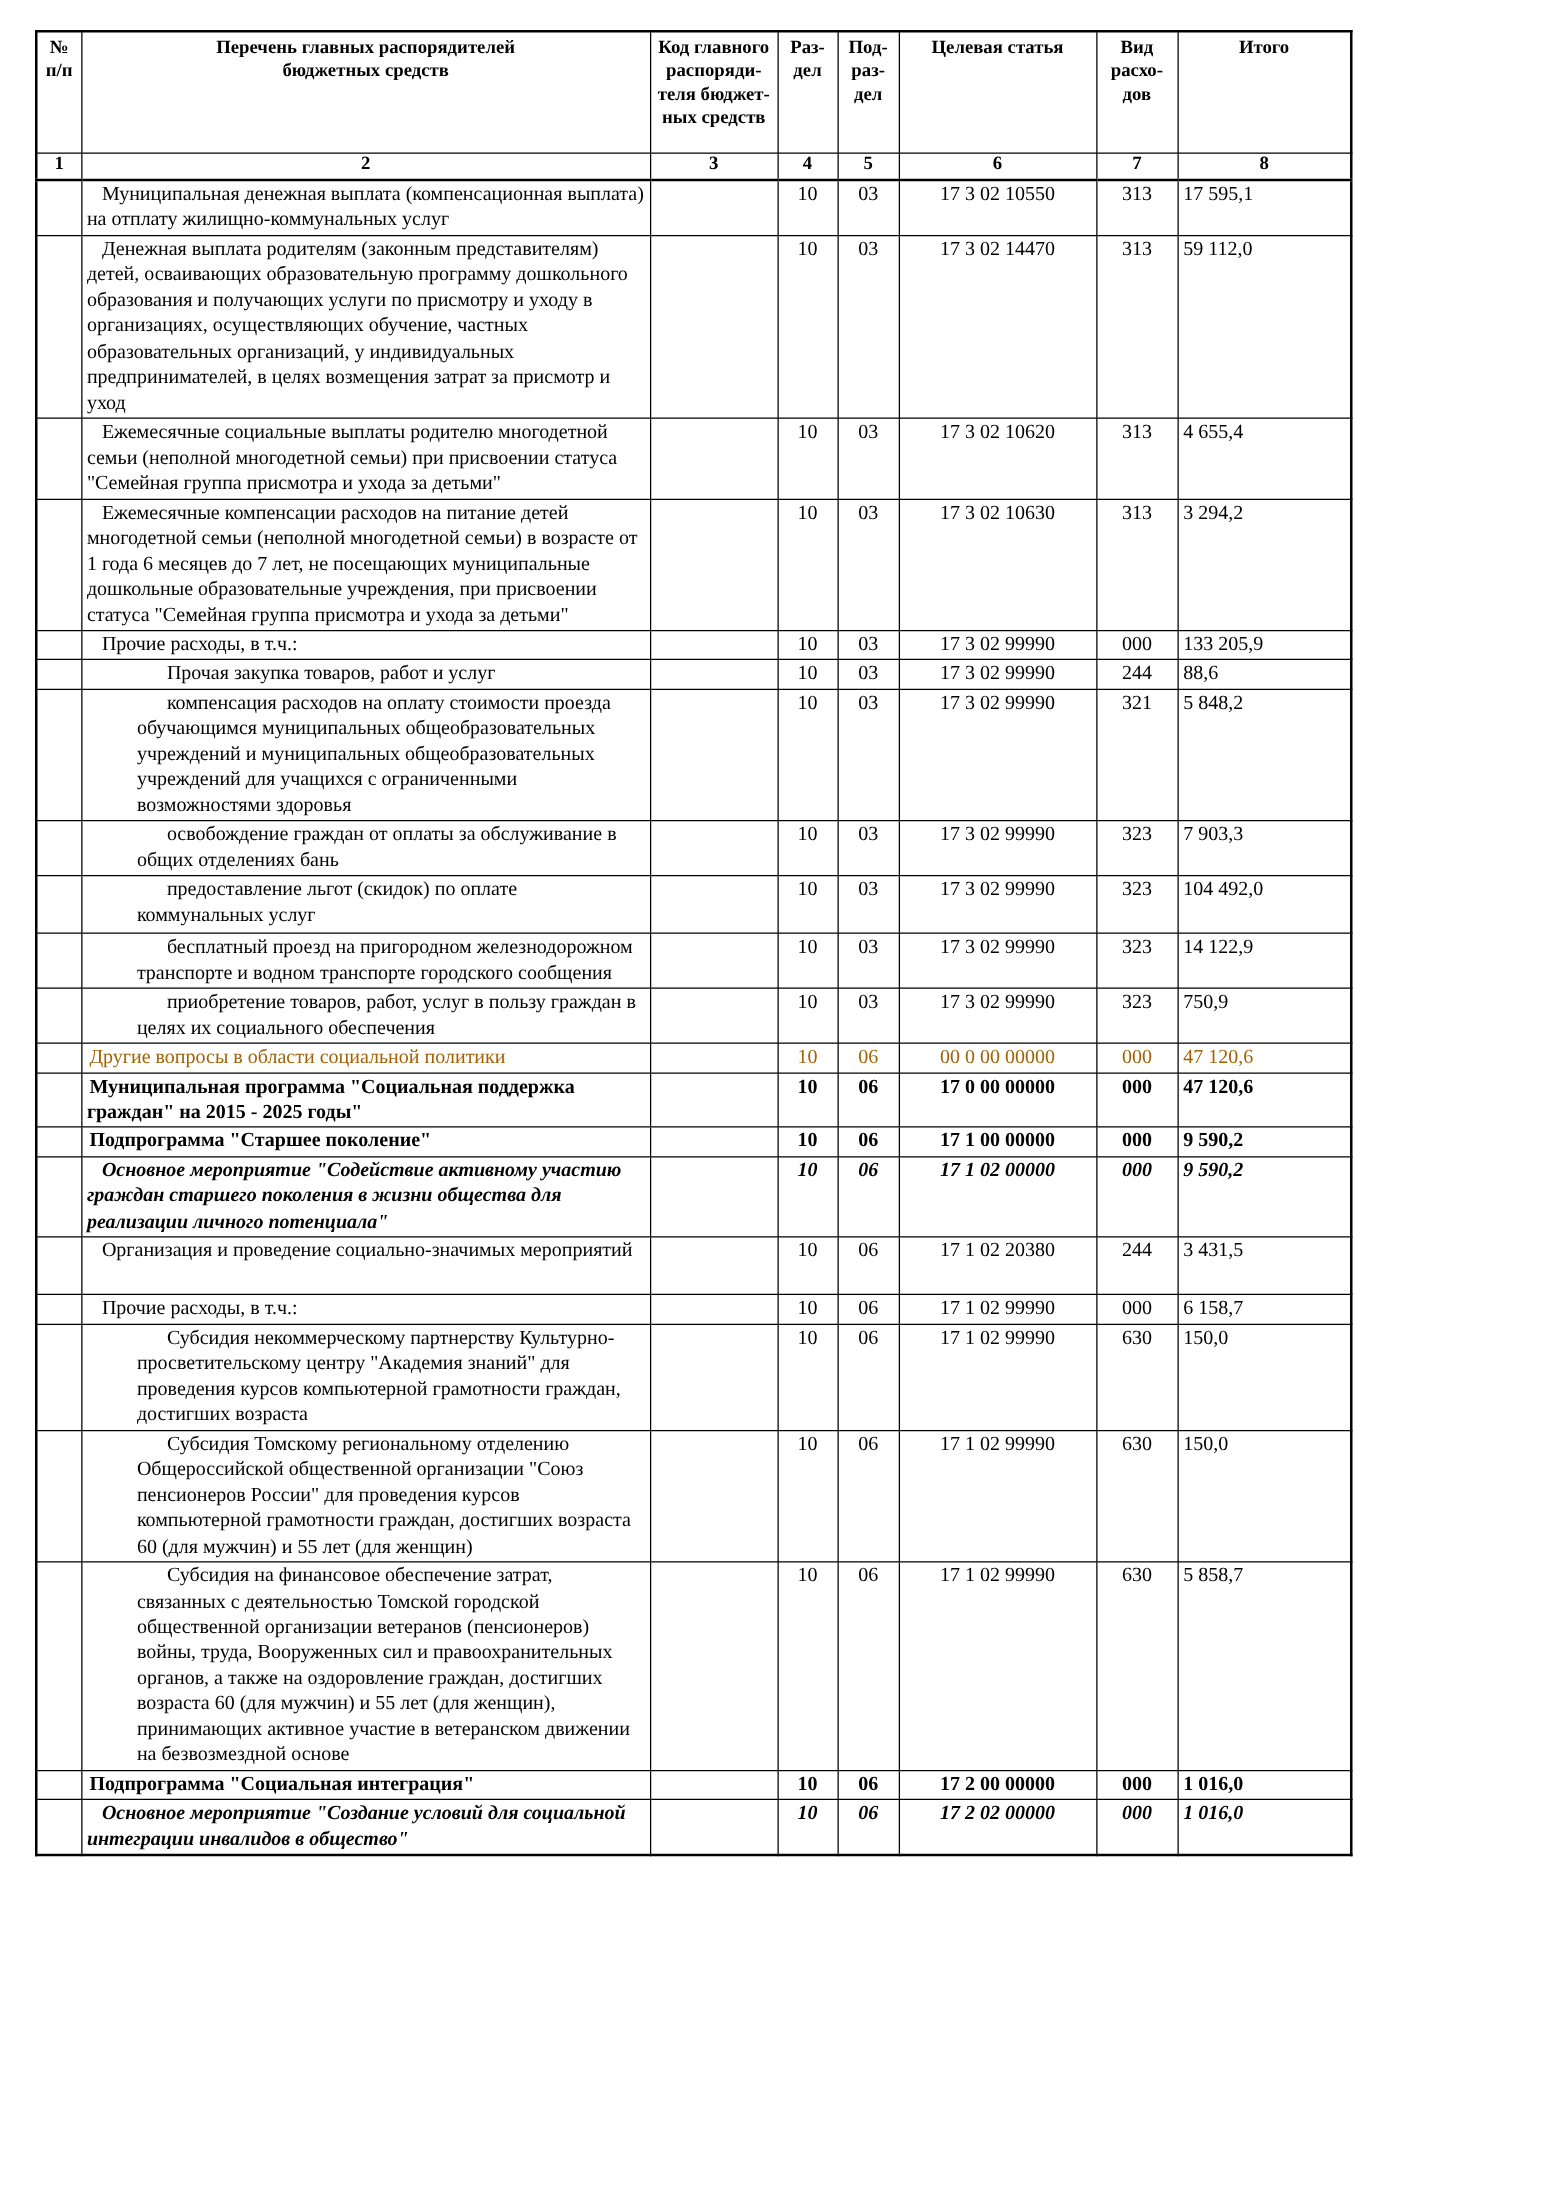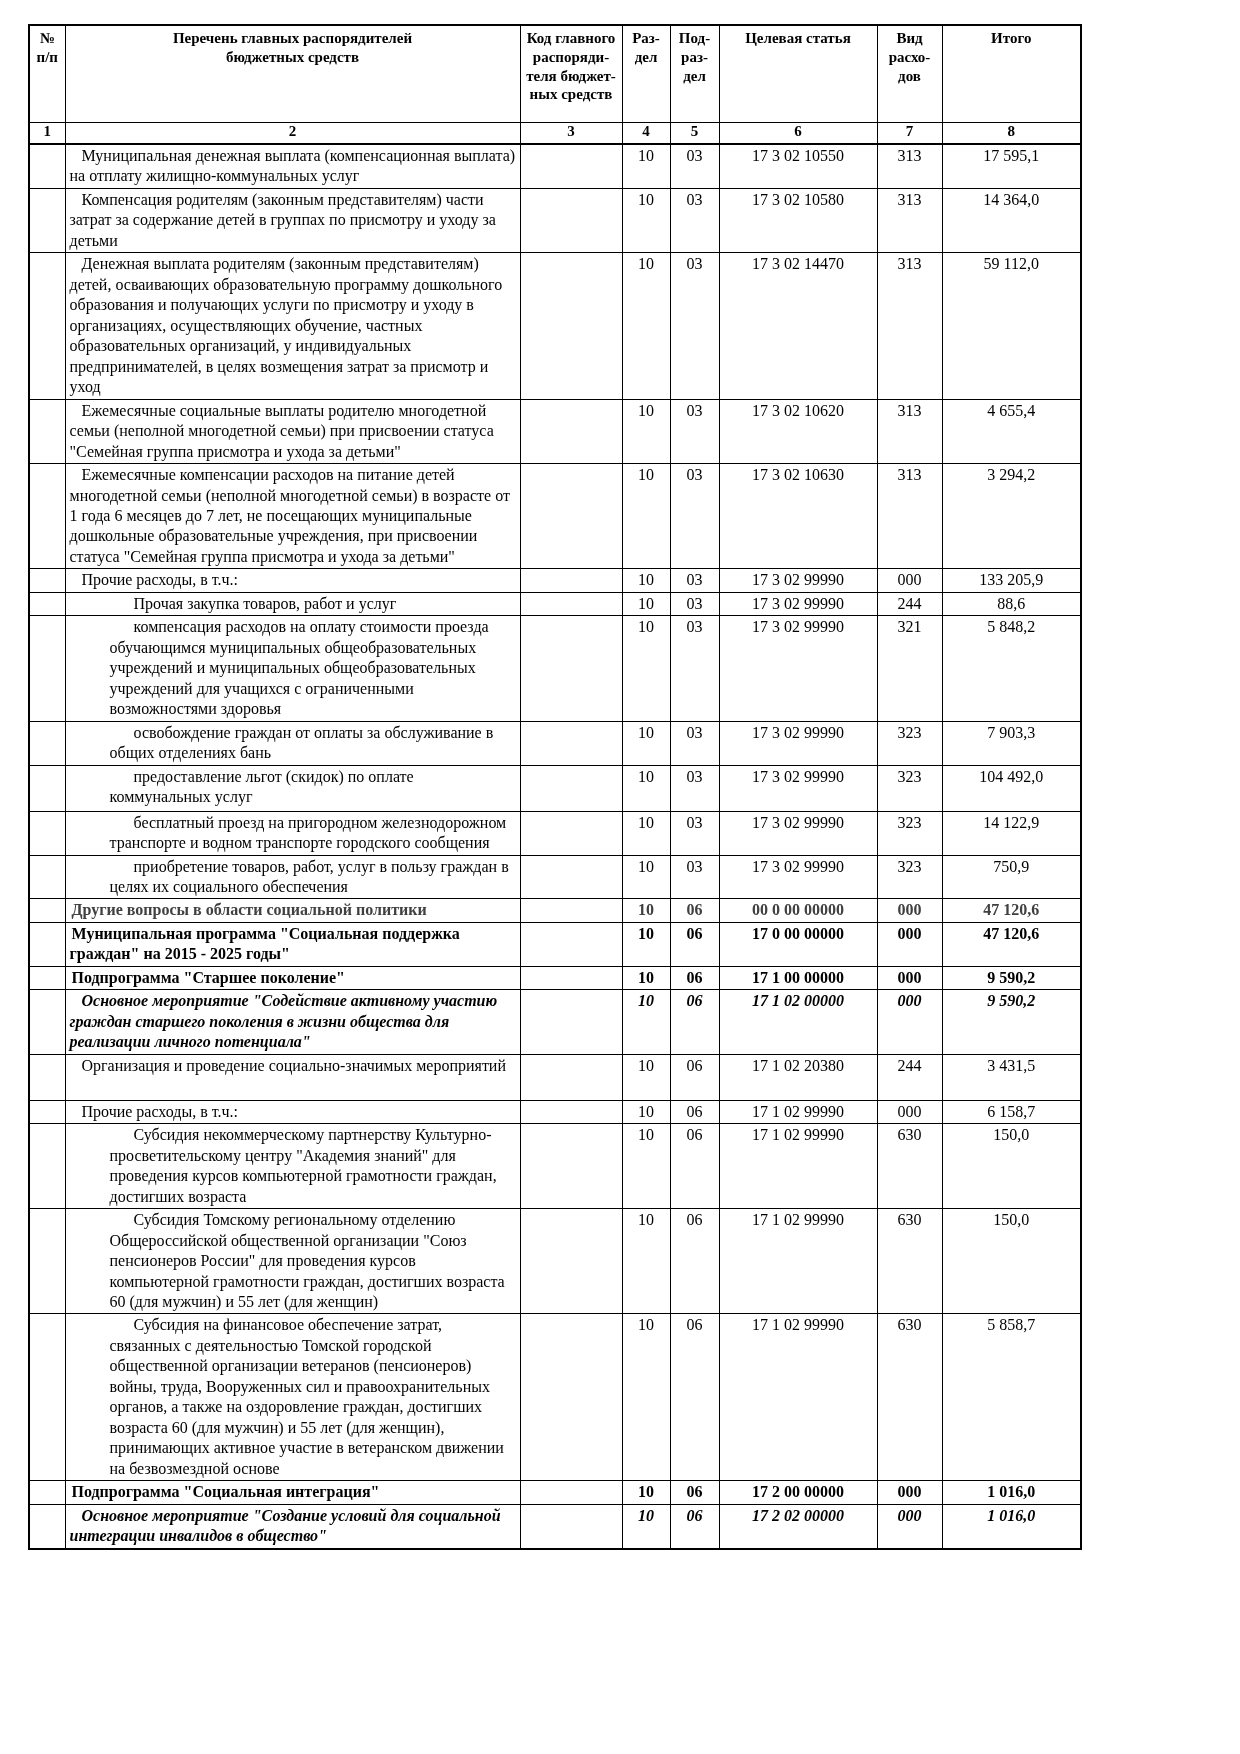--- a/index.html
+++ b/index.html
@@ -54,27 +54,27 @@
   td.c-empty { }
   td.c-name {
     text-align: left;
     padding: 1px 3px 2px 2px;
   }
   td.c-name.ind0 { text-indent: 2px; }
   td.c-name.ind1 { text-indent: 12px; margin-left: 38px; }
   td.c-name.ind2 { text-indent: 24px; padding-left: 44px; }
   td.c-num { text-align: center; }
   td.c-total {
-    text-align: center;
+    text-align: left;
     padding-right: 5px;
     margin-top: 24px;
   }
   tr.style-bold td { font-weight: bold; }
   tr.style-bolditalic td { font-weight: bold; font-style: italic; }
-  tr.style-blue td { font-weight: bold; color: #404040; }
+  tr.style-blue td { font-weight: normal; color: #a16207; }
   tr.tall { height: 46px; }
 </style>
 </head>
 <body>
 
 <div class="sheet">
   <table class="budget">
     <colgroup>
       <col style="width:36px">
       <col style="width:455px">
@@ -122,30 +122,20 @@
           <td class="c-name ind1">Муниципальная денежная выплата (компенсационная выплата) на отплату жилищно-коммунальных услуг</td>
           <td class="c-num"></td>
           <td class="c-num">10</td>
           <td class="c-num">03</td>
           <td class="c-num">17 3 02 10550</td>
           <td class="c-num">313</td>
           <td class="c-total">17 595,1</td>
         </tr>
         <tr class="style-normal">
           <td class="c-empty"></td>
-          <td class="c-name ind1">Компенсация родителям (законным представителям) части затрат за содержание детей в группах по присмотру и уходу за детьми</td>
-          <td class="c-num"></td>
-          <td class="c-num">10</td>
-          <td class="c-num">03</td>
-          <td class="c-num">17 3 02 10580</td>
-          <td class="c-num">313</td>
-          <td class="c-total">14 364,0</td>
-        </tr>
-        <tr class="style-normal">
-          <td class="c-empty"></td>
           <td class="c-name ind1">Денежная выплата родителям (законным представителям) детей, осваивающих образовательную программу дошкольного образования и получающих услуги по присмотру и уходу в организациях, осуществляющих обучение, частных образовательных организаций, у индивидуальных предпринимателей, в целях возмещения затрат за присмотр и уход</td>
           <td class="c-num"></td>
           <td class="c-num">10</td>
           <td class="c-num">03</td>
           <td class="c-num">17 3 02 14470</td>
           <td class="c-num">313</td>
           <td class="c-total">59 112,0</td>
         </tr>
         <tr class="style-normal">
           <td class="c-empty"></td>

